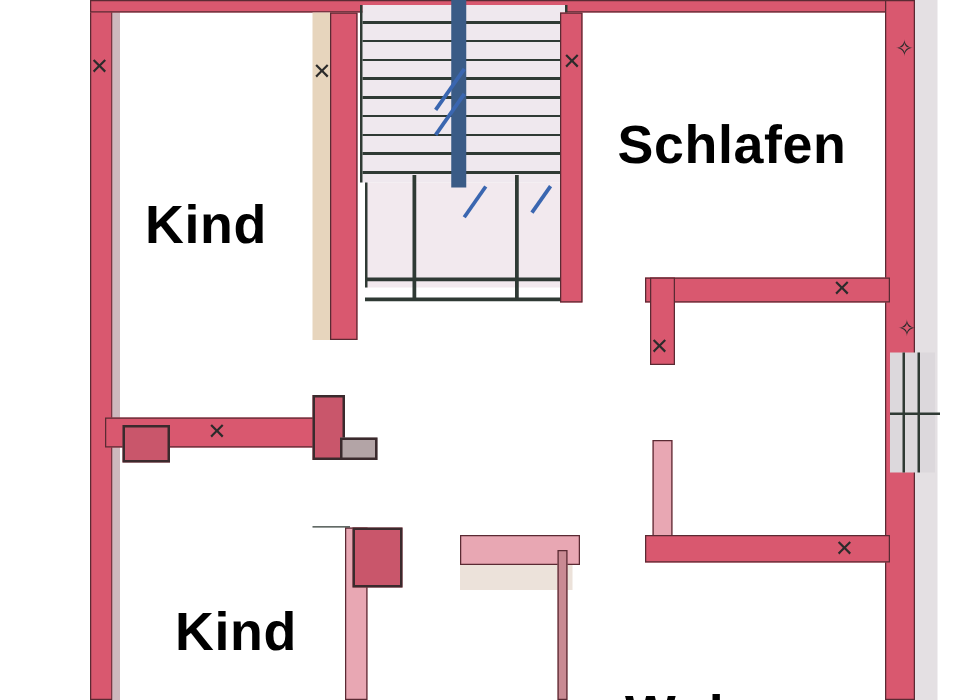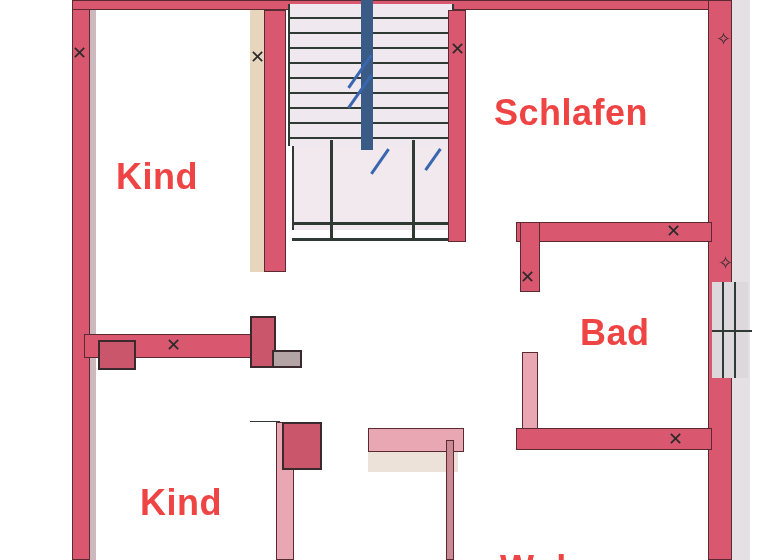--- a/index.html
+++ b/index.html
@@ -36,22 +36,22 @@
   .stair-blue {
     position: absolute; left: 361px; top: 0; width: 12px; height: 150px;
     background: #3a5b86;
   }
   .blue-hatch {
     position: absolute; height: 3px; background: #3a66b0; transform: rotate(-55deg);
   }
   .room-label {
     position: absolute;
     font-weight: bold;
-    font-size: 36px;
-    color: #ef4444;
+    font-size: 43px;
+    color: #000000;
     letter-spacing: 0.5px;
     white-space: nowrap;
   }
   .symbol {
     position: absolute; color: #2b2b2b; font-size: 18px; line-height: 1;
   }
   .door-block {
     position: absolute; background: #c9566b; border: 2px solid #3a2a2d; box-sizing: border-box;
   }
 </style>
@@ -113,16 +113,15 @@
   <div class="symbol" style="left:450px; top:40px;">✕</div>
   <div class="symbol" style="left:666px; top:222px;">✕</div>
   <div class="symbol" style="left:520px; top:268px;">✕</div>
   <div class="symbol" style="left:668px; top:430px;">✕</div>
   <div class="symbol" style="left:166px; top:336px;">✕</div>
   <div class="symbol" style="left:716px; top:30px;">✧</div>
   <div class="symbol" style="left:718px; top:254px;">✧</div>
 
   <div class="room-label" style="left:116px; top:156px;">Kind</div>
   <div class="room-label" style="left:494px; top:92px;">Schlafen</div>
-  <div class="room-label" style="left:580px; top:312px;">Bad</div>
   <div class="room-label" style="left:140px; top:482px;">Kind</div>
   <div class="room-label" style="left:500px; top:548px;">Wohnen</div>
 </div>
 
 </body></html>

